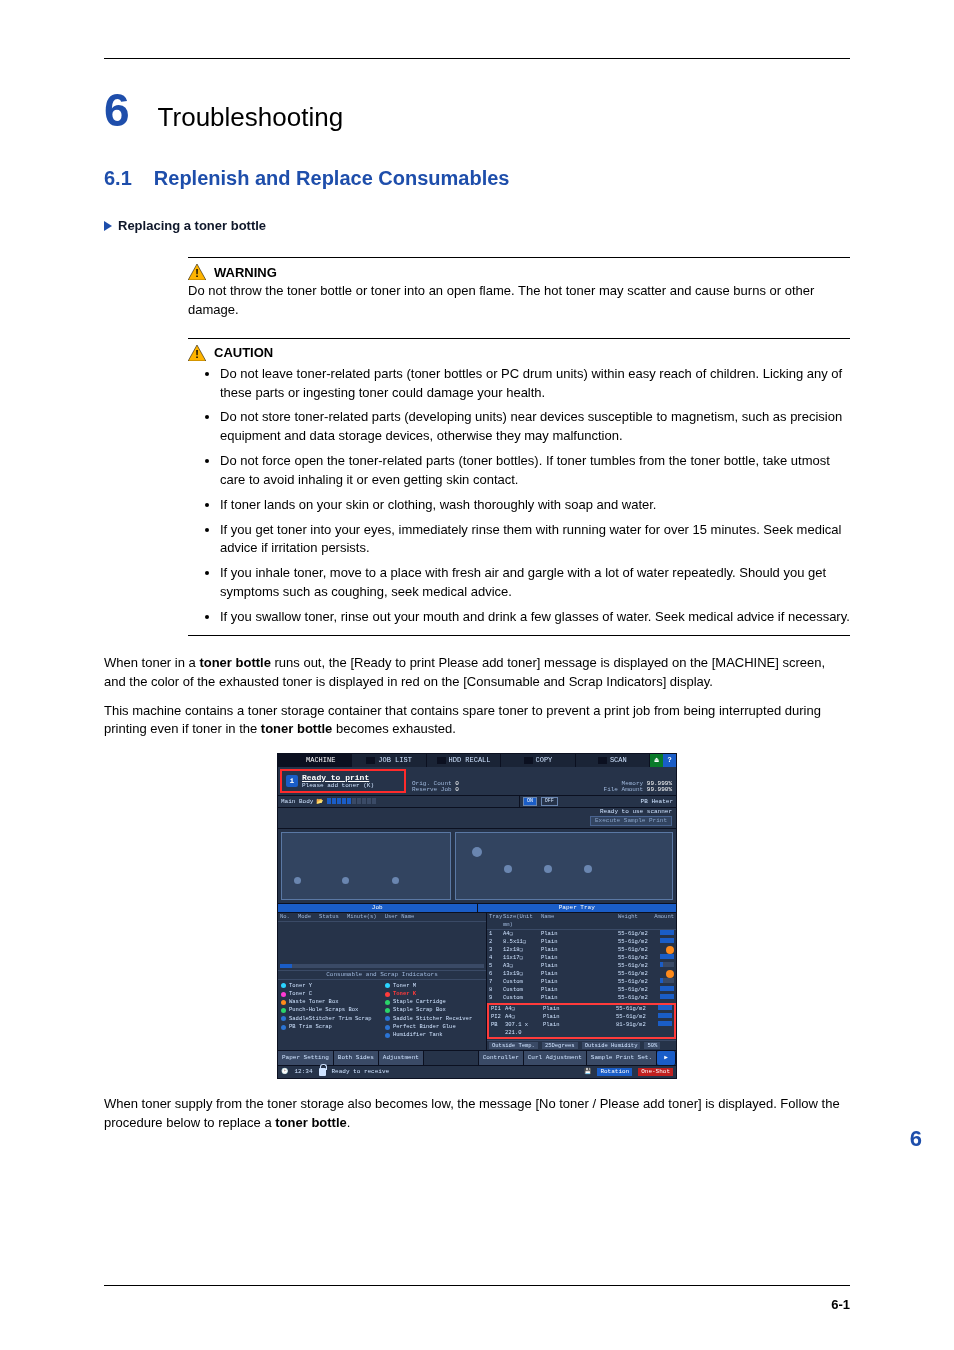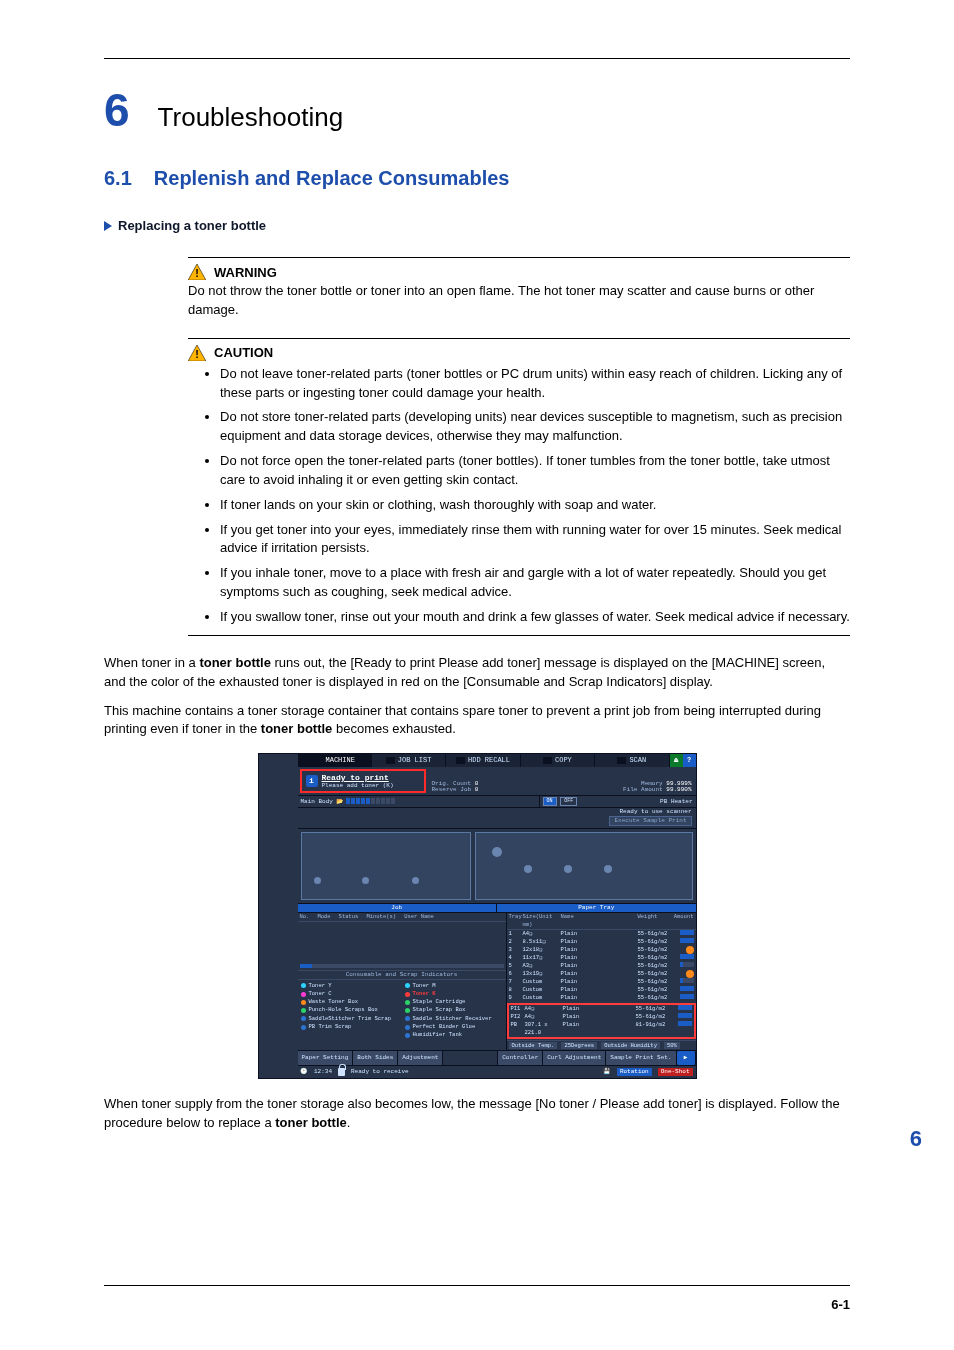--- a/index.html
+++ b/index.html
@@ -146,21 +146,20 @@
   }
   
   .machine-panel {
     width: 398px;
     background: #263349;
     color: #cfe3ff;
     font-family: "Courier New", monospace;
     font-size: 7px;
     line-height: 1;
     border: 1px solid #0b1020;
-    padding-left: 39px;
   }
   .mp-tabs {
     display: flex;
     height: 13px;
     background: #1a2436;
     color: #cfe3ff;
   }
   .mp-tab {
     flex: 1;
     display: flex;

